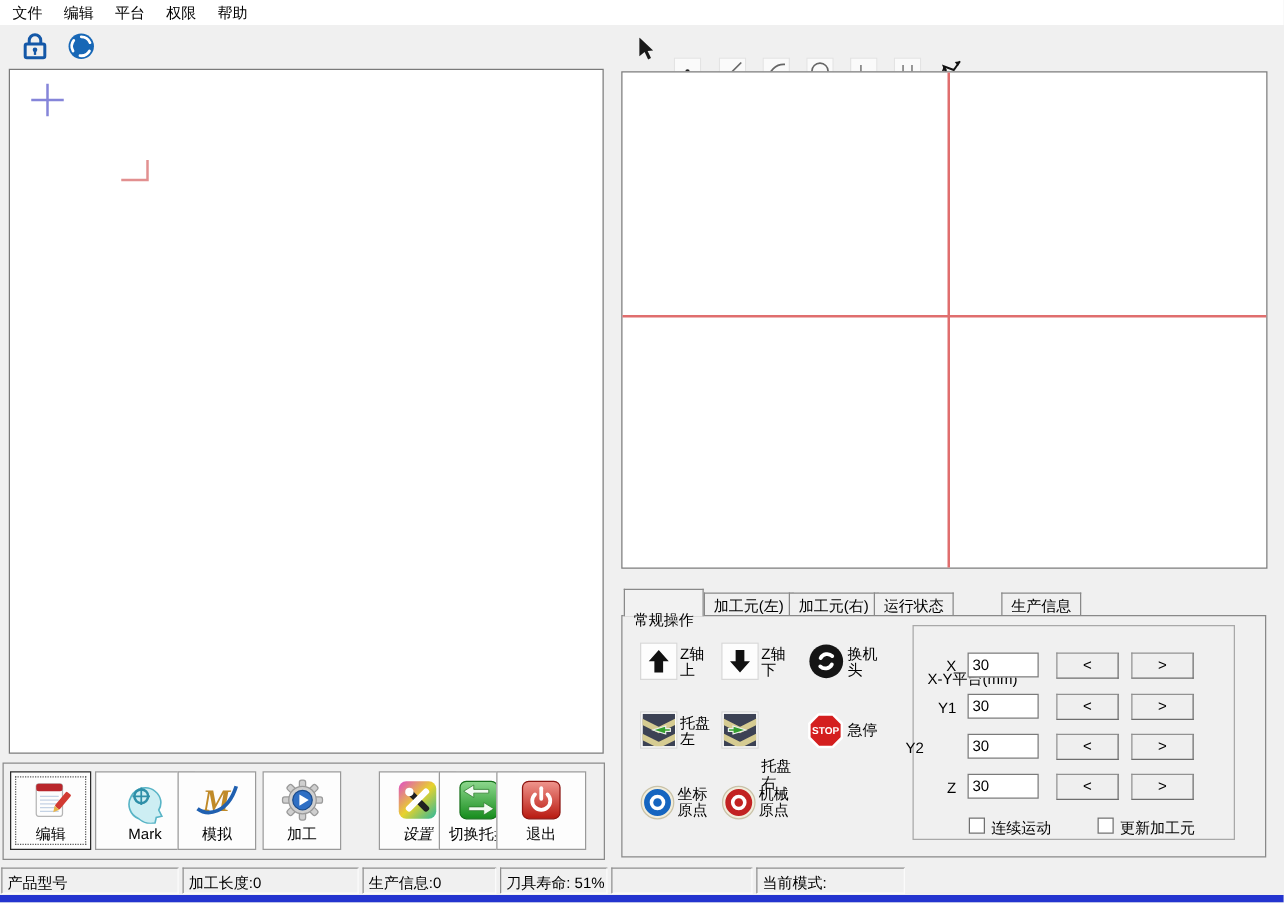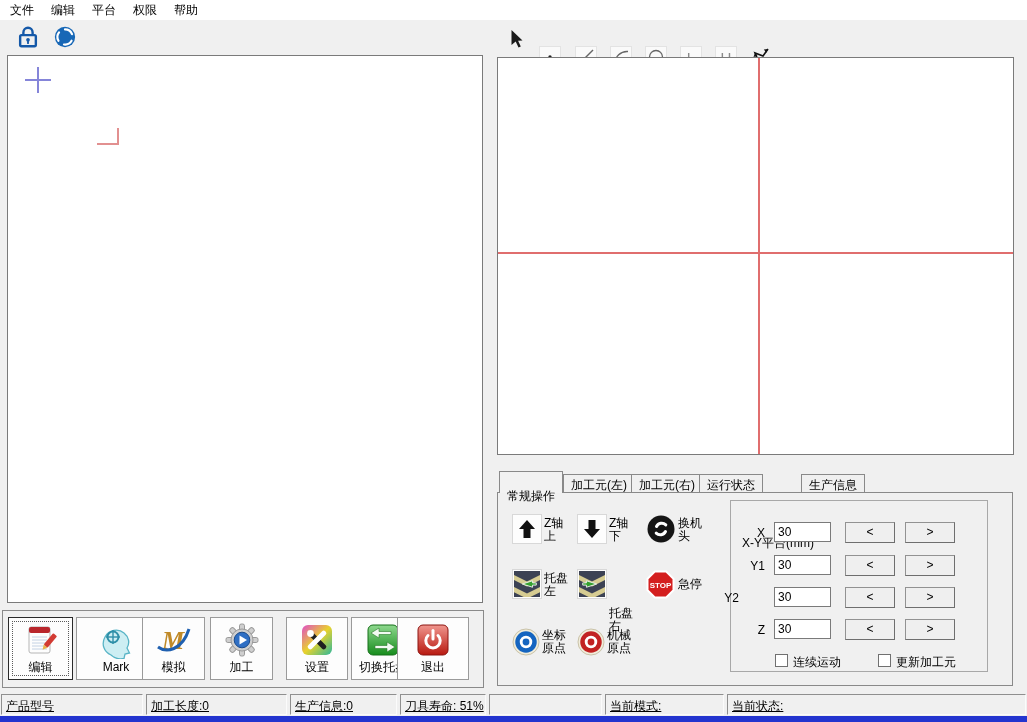--- a/index.html
+++ b/index.html
@@ -41,21 +41,21 @@
 
   
   .btn-frame { left:2px; top:610px; width:482px; height:78px; border:1px solid #8a8a8a; background:#f0f0f0; }
   .main-btn { top:617px; height:63px; background:#fdfdfd; border:1px solid #9a9a9a; display:flex; flex-direction:column; align-items:center; justify-content:center; gap:1px; position:absolute; }
   .main-btn .lbl { font-size:12px; }
   .main-btn.focused { border:1px solid #2a2a2a; }
   .main-btn.focused::before { content:""; position:absolute; inset:3px; border:1px dotted #5a5a5a; }
 
   
   .statusbar { left:0; top:693px; width:1027px; height:23px; background:#f0f0f0; }
-  .status-panel { position:absolute; top:1px; height:21px; border:1px solid; border-color:#8f8f8f #fbfbfb #fbfbfb #8f8f8f; padding:3px 0 0 4px; font-size:12px; overflow:hidden; white-space:nowrap;text-decoration:underline; }
+  .status-panel { position:absolute; top:1px; height:21px; border:1px solid; border-color:#8f8f8f #fbfbfb #fbfbfb #8f8f8f; padding:3px 0 0 4px; font-size:12px; overflow:hidden; white-space:nowrap; }
   .bottom-strip { left:0; top:716px; width:1027px; height:6px; background:#2334cf; }
 
   .crossline { position:absolute; background:#e06e6e; }
 </style>
 </head>
 <body>
 
 <div class="abs menubar">
   <span class="menu-item">文件</span>
   <span class="menu-item">编辑</span>
@@ -296,21 +296,21 @@
       <rect x="15.5" y="2" width="5" height="7" rx="1.8" transform="rotate(270 18 18)"></rect>
       <rect x="15.5" y="2" width="5" height="7" rx="1.8" transform="rotate(315 18 18)"></rect>
       <circle cx="18" cy="18" r="11"></circle>
     </g>
     <circle cx="18" cy="18" r="7.8" fill="#2f6fc4" stroke="#1c4c8c" stroke-width="1"></circle>
     <polygon points="15.5,13.5 15.5,22.5 23,18" fill="#ffffff"></polygon>
   </svg>
   <span class="lbl">加工</span>
 </div>
 
-<div class="main-btn" style="left:286px;width:62px;">
+<div class="main-btn" style="left:303px;width:62px;font-style:italic;">
   <svg width="36" height="36" viewBox="0 0 36 36">
     <defs>
       <linearGradient id="setg" x1="0" y1="0" x2="1" y2="1">
         <stop offset="0" stop-color="#e04cc8"></stop>
           <stop offset="0.5" stop-color="#e8d22c"></stop>
           <stop offset="1" stop-color="#2cb89c"></stop>
       </linearGradient>
     </defs>
     <rect x="3" y="3" width="30" height="30" rx="6" fill="url(#setg)"></rect>
     <rect x="15.5" y="6" width="5" height="24" rx="2.2" fill="#202020" transform="rotate(-45 18 18)"></rect>
@@ -350,15 +350,14 @@
   <span class="lbl">退出</span>
 </div>
 
 <div class="abs statusbar">
   <div class="status-panel" style="left:1px;width:142px;">产品型号</div>
   <div class="status-panel" style="left:146px;width:141px;">加工长度:0</div>
   <div class="status-panel" style="left:290px;width:107px;">生产信息:0</div>
   <div class="status-panel" style="left:400px;width:86px;">刀具寿命: 51%</div>
   <div class="status-panel" style="left:489px;width:113px;"></div>
   <div class="status-panel" style="left:605px;width:119px;">当前模式:</div>
-  <div class="status-panel" style="left:727px;width:299px;">当前状态:</div>
 </div>
 <div class="abs bottom-strip"></div>
 
 </body></html>

